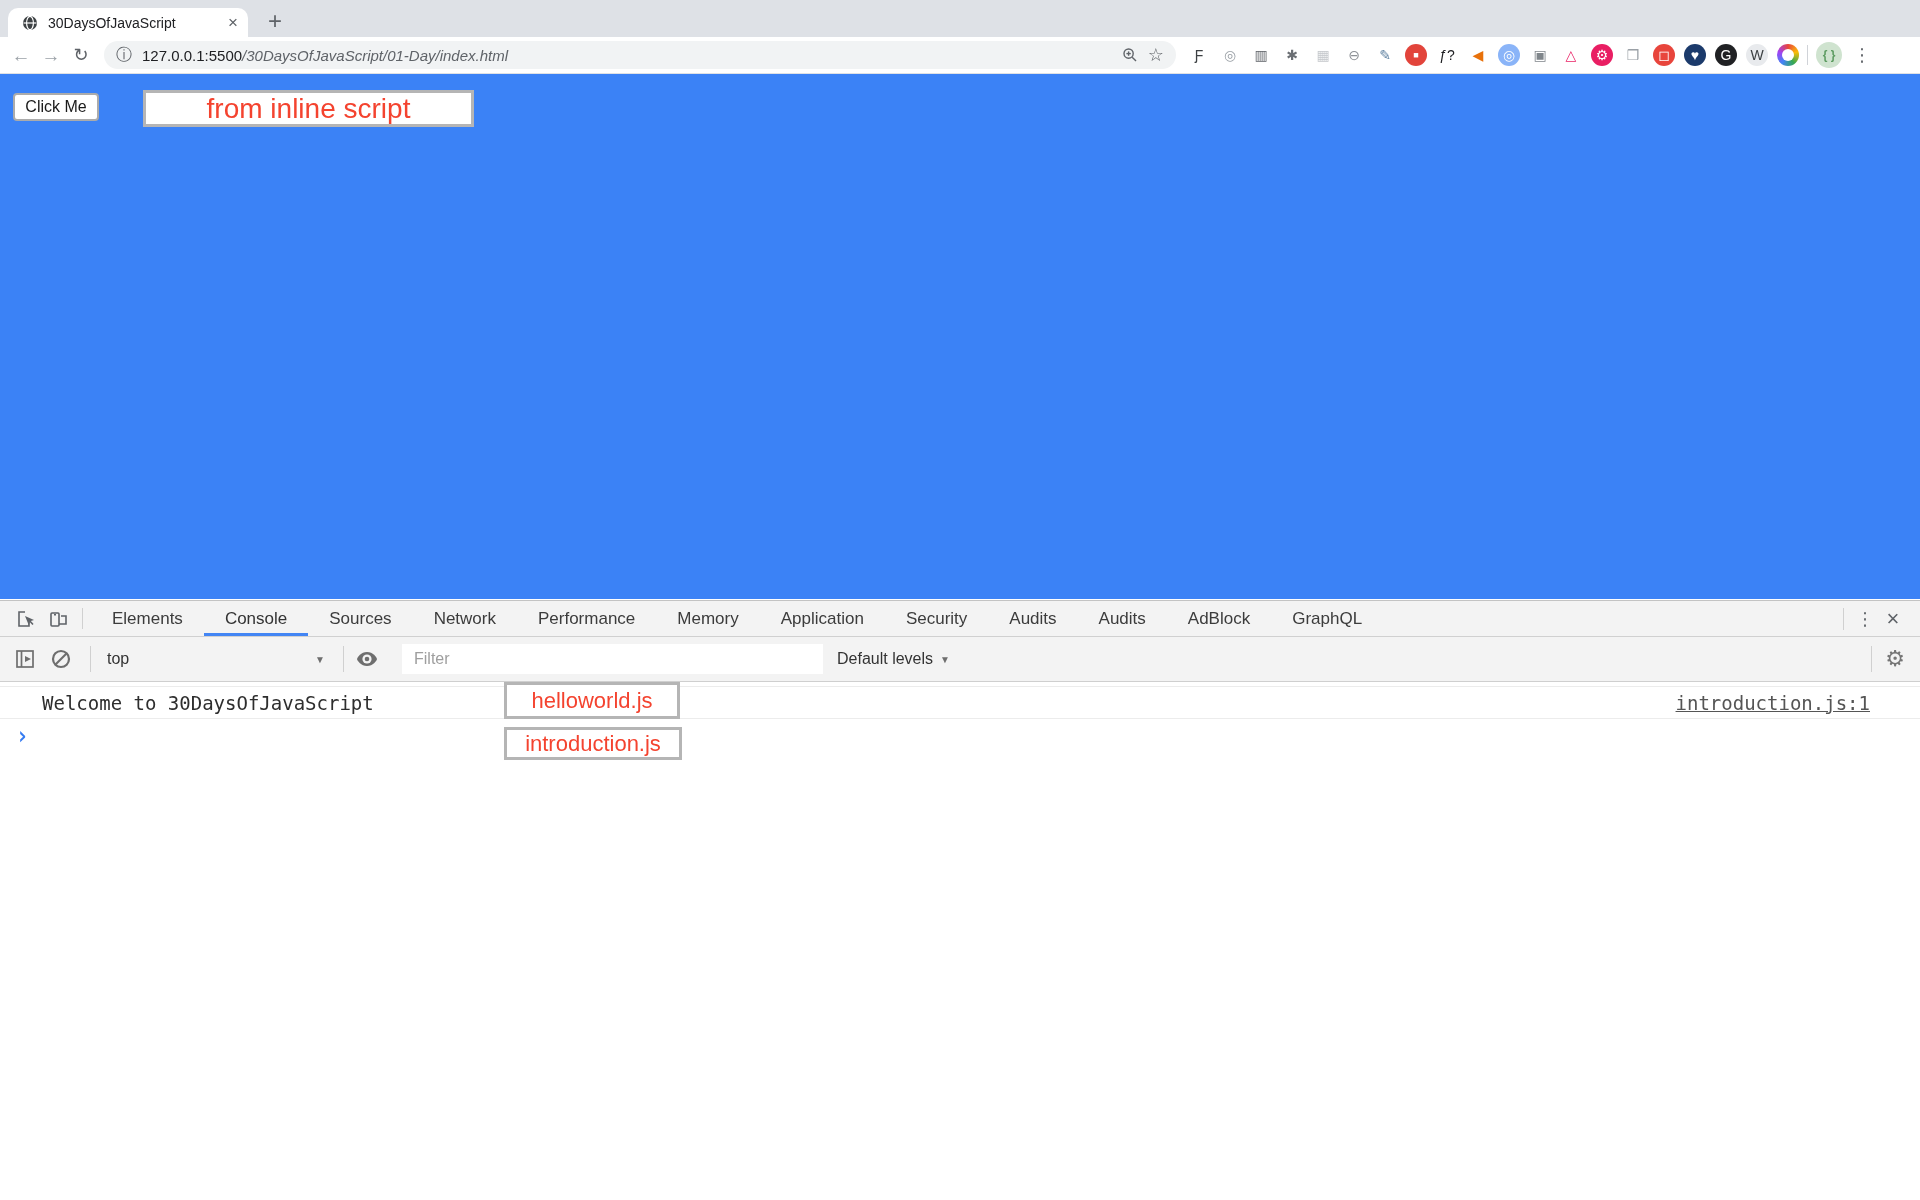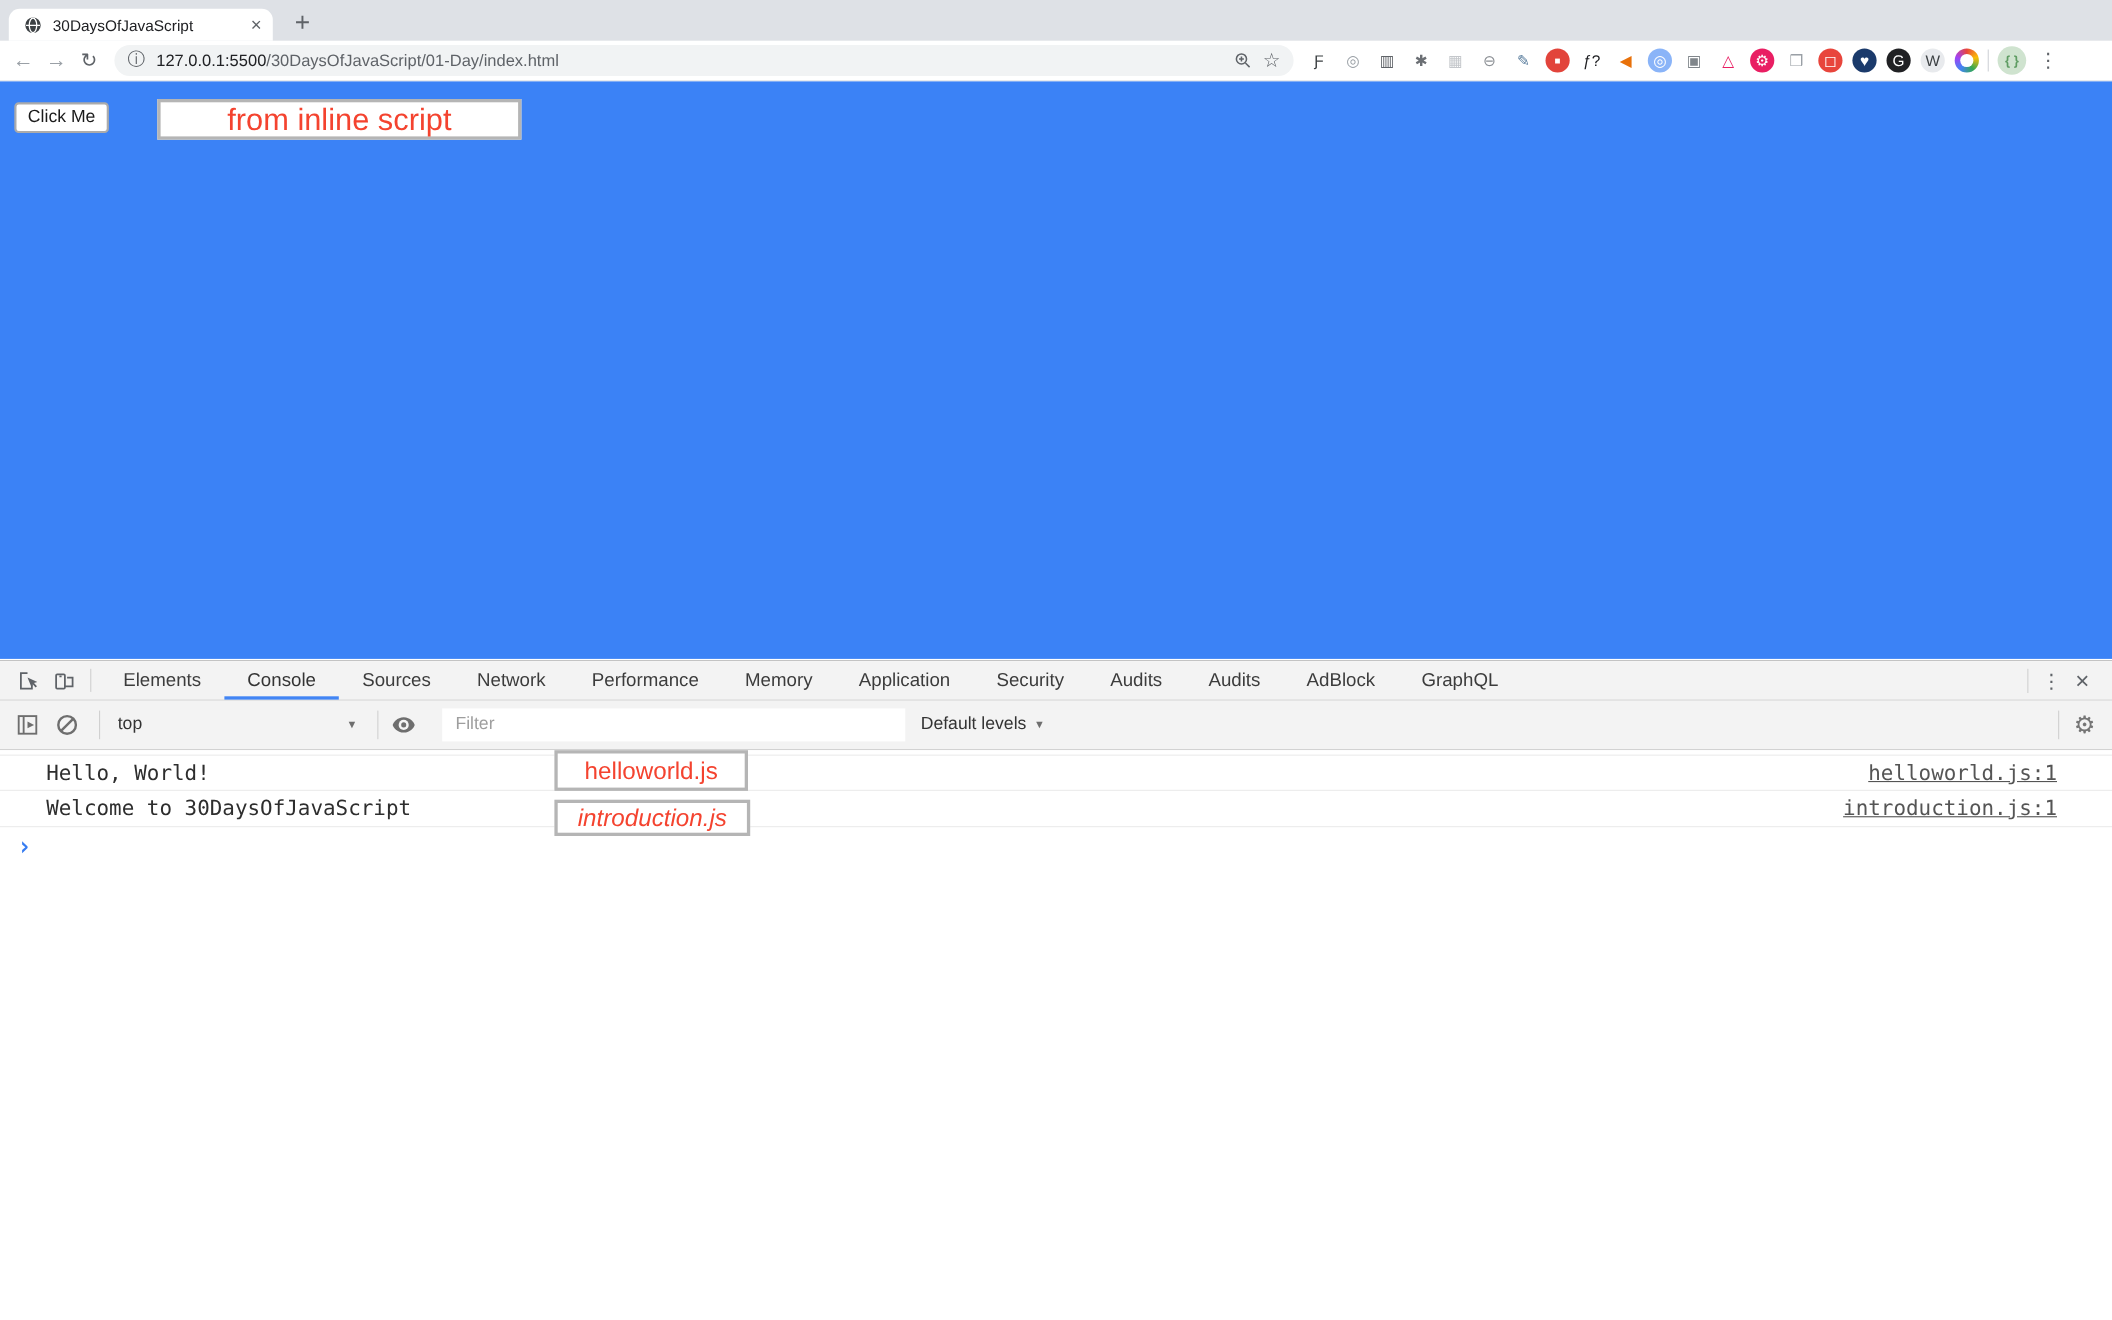--- a/index.html
+++ b/index.html
@@ -19,21 +19,21 @@
   .toolbar { height: 37px; background: #fff; border-bottom: 1px solid #dfe1e5;
              display: flex; align-items: center; padding: 0 10px 0 6px; }
   .nav-btn { width: 30px; text-align: center; font-size: 19px; line-height: 1; }
   .nav-back, .nav-fwd { color: #9aa0a6; }
   .nav-reload { color: #5f6368; font-size: 18px; }
   .url-pill { margin-left: 8px; width: 1072px; height: 28px; background: #f1f3f4; border-radius: 14px;
               display: flex; align-items: center; padding: 0 12px; gap: 10px; }
   .info-icon { font-size: 16px; color: #5f6368; line-height: 1; }
   .url-text { flex: 1; font-size: 15px; white-space: nowrap; overflow: hidden; }
   .url-host { color: #202124; }
-  .url-path { color: #5f6368; }
+  .url-path { color: #5f6368; font-style: italic; }
   .pill-icon { color: #5f6368; display: flex; align-items: center; }
   .star-icon { font-size: 18px; color: #5f6368; line-height: 1; }
 
   .extensions { display: flex; align-items: center; gap: 9px; margin-left: 12px; }
   .ext-icon { width: 22px; height: 22px; border-radius: 50%; display: flex; align-items: center;
               justify-content: center; font-size: 14px; line-height: 1; flex: 0 0 auto; }
   .ext-icon.rainbow { background: conic-gradient(#e8453c, #fbbc05, #34a853, #4285f4, #a142f4, #e8453c);
                       position: relative; }
   .ext-icon.rainbow::after { content:""; position:absolute; inset:5px; border-radius:50%; background:#fff; }
   .chrome-sep { width: 1px; height: 20px; background: #d0d3d8; margin: 0 8px; }
@@ -88,21 +88,21 @@
   .crow .msg { flex: 1; white-space: nowrap; }
   .crow .src { font-size: 19px; color: #555; text-decoration: underline; white-space: nowrap; }
   .prompt-row { height: 34px; display: flex; align-items: center; padding-left: 15px; }
   .prompt { color: var(--prompt-blue); font-size: 24px; font-weight: bold; line-height: 1;
             transform: scaleX(0.9); }
 
   .ann { position: absolute; left: 504px; background: #fff; border: 3px solid #b5b5b5;
          color: var(--ann-red); font-size: 22px; display: flex; align-items: center;
          justify-content: center; font-family: "Liberation Sans", sans-serif; z-index: 5; }
   .ann-1 { top: 0px; width: 176px; height: 37px; }
-  .ann-2 { top: 45px; width: 178px; height: 33px; font-style: italic; }
+  .ann-2 { top: 45px; width: 178px; height: 33px; }
 </style>
 </head>
 <body>
 
 <div class="tabstrip">
   <div class="tab">
     <span style="display:flex">
       <svg width="16" height="16" viewBox="0 0 16 16">
         <circle cx="8" cy="8" r="7" fill="#3c4043"></circle>
         <line x1="1.5" y1="8" x2="14.5" y2="8" stroke="#fff" stroke-width="1.2"></line>
@@ -238,24 +238,20 @@
       <span>Default levels</span>
       <span class="dd-arrow">▼</span>
     </div>
     <span class="dt-spacer"></span>
     <span class="ct-sep"></span>
     <span class="gear">⚙</span>
   </div>
 
   <div class="console">
     <div class="crow">
-      <span class="msg">Hello, World!</span>
-      <span class="src">helloworld.js:1</span>
-    </div>
-    <div class="crow">
       <span class="msg">Welcome to 30DaysOfJavaScript</span>
       <span class="src">introduction.js:1</span>
     </div>
     <div class="prompt-row">
       <span class="prompt">›</span>
     </div>
 
     <div class="ann ann-1">helloworld.js</div>
     <div class="ann ann-2">introduction.js</div>
   </div>

